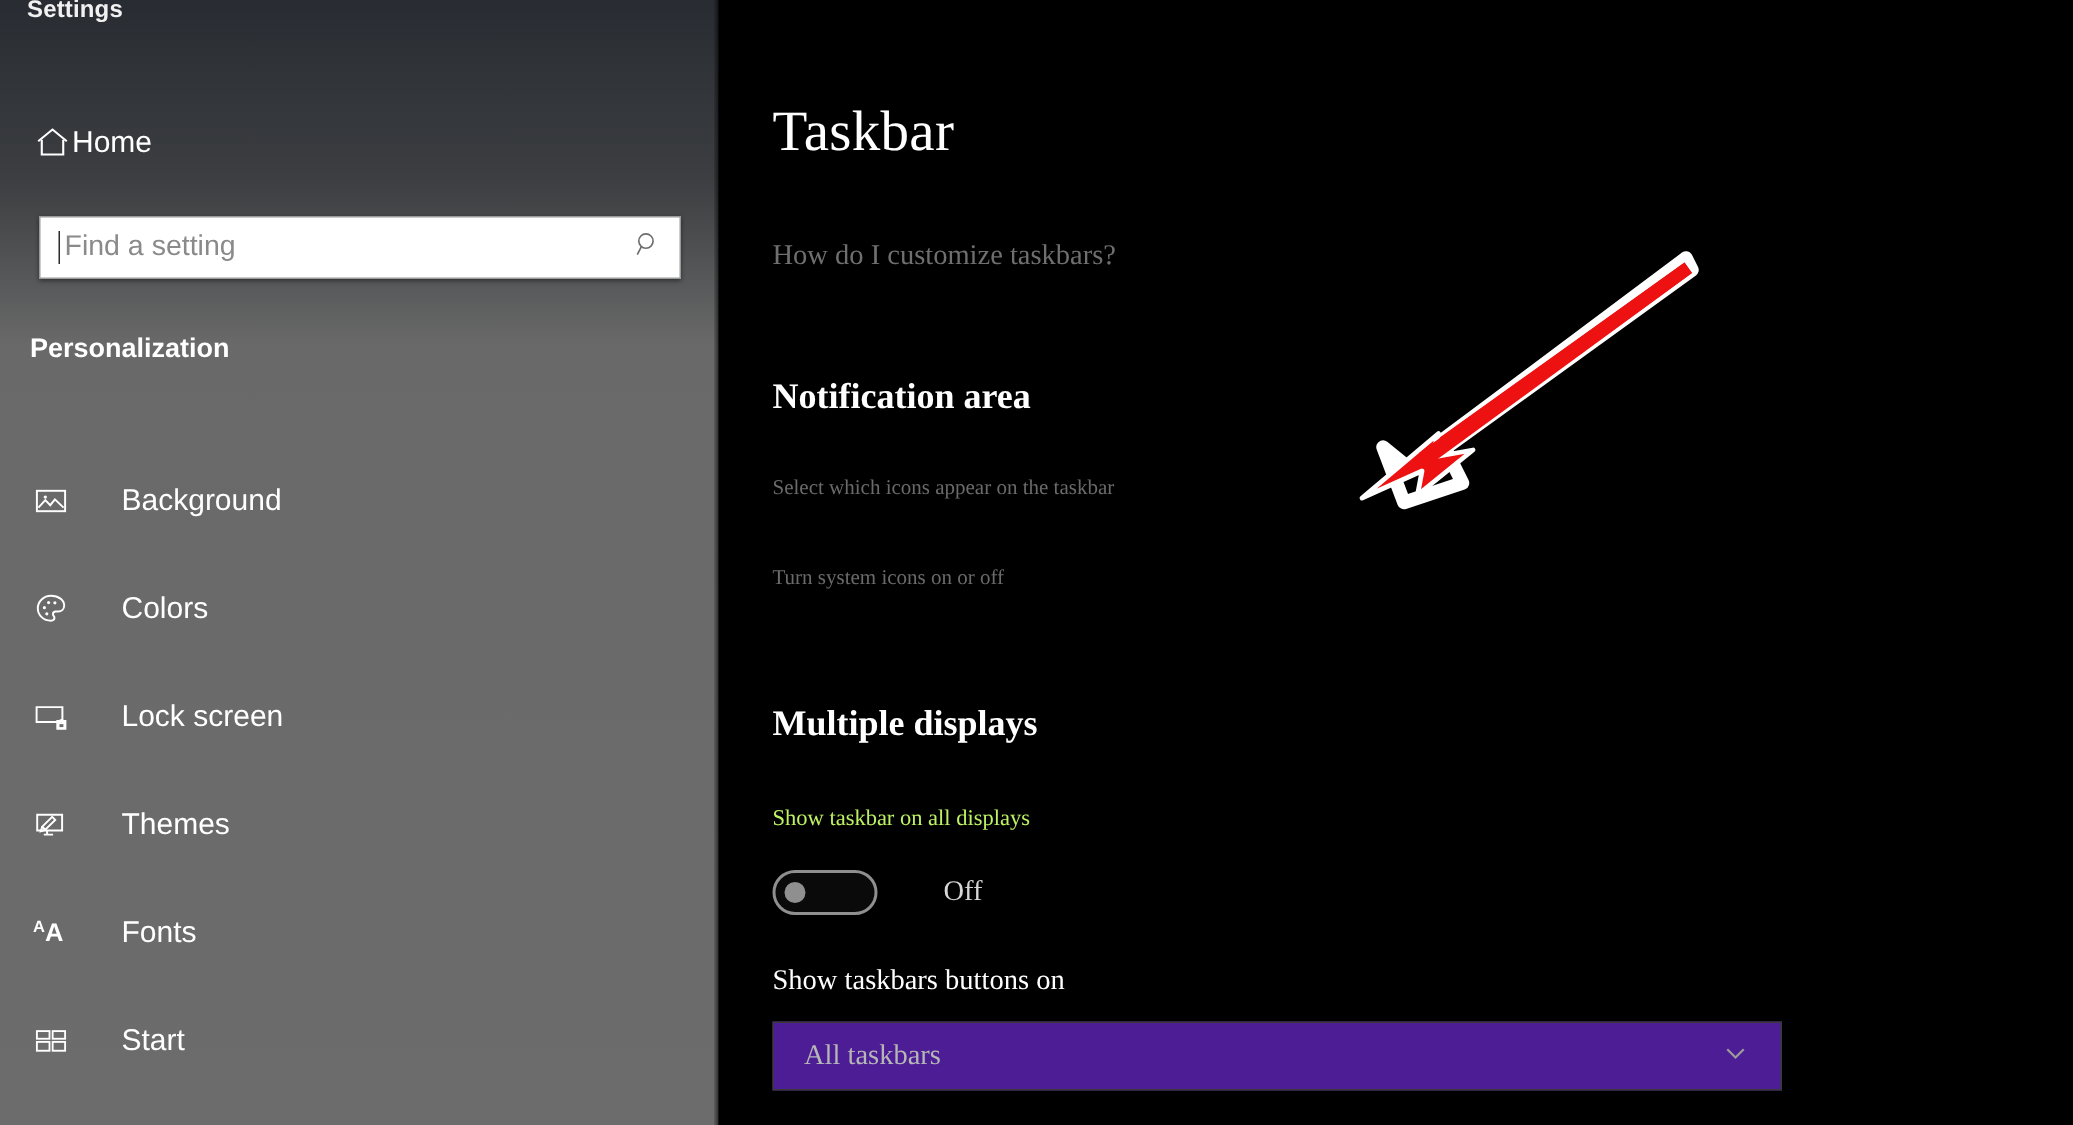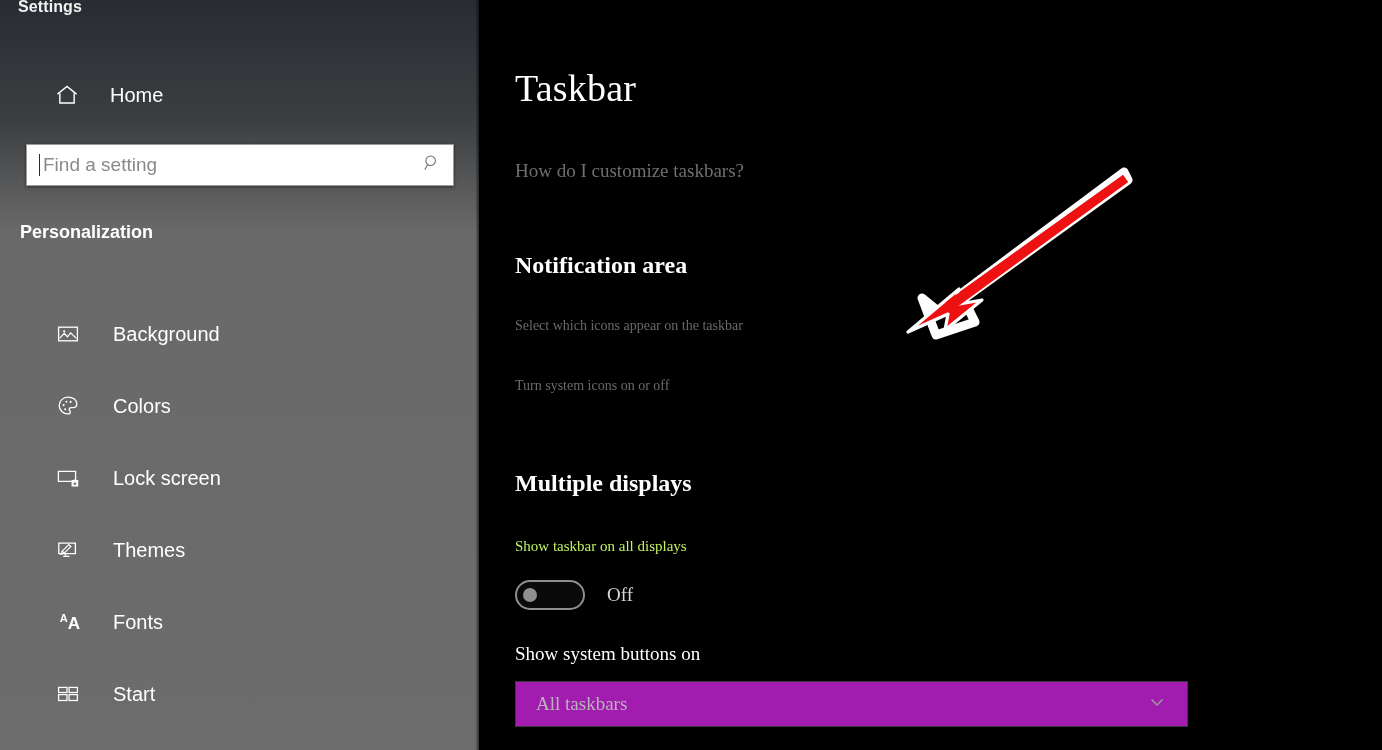--- a/index.html
+++ b/index.html
@@ -22,21 +22,21 @@
     content:""; position:absolute; right:0; top:0; width:3px; height:100%;
     background:linear-gradient(to right, rgba(0,0,0,0.12), rgba(0,0,0,0.55));
   }
   .win-title {
     position:absolute; left:18px; top:-2px;
     font-size:16px; font-weight:bold; color:#f1f1f1;
     letter-spacing:.1px;
   }
   .home-row {
     position:absolute; left:14px; top:76px;
-    display:flex; align-items:center; gap:30px;
+    display:flex; align-items:center; 
     height:38px; padding:0 8px; cursor:pointer;
   }
   .home-label { font-size:20px; color:#ffffff; }
 
   .search-box {
     position:absolute; left:26px; top:144px;
     width:428px; height:42px;
     background:#ffffff;
     border:1px solid #9a9a9a;
     box-shadow:0 1px 3px rgba(0,0,0,.45);
@@ -59,23 +59,22 @@
     font-size:18px; font-weight:bold; color:#ffffff;
   }
 
   .nav-list { position:absolute; left:0; top:298px; width:479px; }
   .nav-item {
     display:flex; align-items:center; gap:33px;
     height:72px; padding-left:22px; cursor:pointer;
   }
   .nav-ico {
     flex:0 0 auto; width:26px; height:26px;
-    display:flex; align-items:center; justify-content:flex-end;
+    display:flex; align-items:center; justify-content:flex-start;
     color:#ffffff;
-    margin-left:32px;
   }
   .nav-label { font-size:20px; color:#ffffff; }
   .nav-fonts-glyph {
     font-size:17px; font-weight:600; color:#fff; line-height:1;
     letter-spacing:0px;
   }
   .nav-fonts-glyph sup { font-size:11px; }
 
   
   #main { position:absolute; left:479px; top:0; width:903px; height:750px; background:#000;font-family:Liberation Serif, serif; }
@@ -99,36 +98,36 @@
   #link-system-icons { top:378px; }
 
   .field-label {
     position:absolute; left:36px; font-size:15px; color:#bef264;
   }
   #label-show-all { top:538px; }
   #label-buttons-on { top:643px; font-size:19px; color:#ffffff; }
 
   .toggle-row {
     position:absolute; left:36px; top:580px;
-    display:flex; align-items:center; gap:22px;
+    display:flex; align-items:center; gap:44px;
   }
   .toggle {
     width:70px; height:30px; border-radius:16px;
     border:2px solid #8f8f8f; background:#0a0a0a;
     display:flex; align-items:center; padding:0 6px; cursor:pointer;
   }
   .toggle .knob {
     width:14px; height:14px; border-radius:50%; background:#8f8f8f;
   }
   .toggle-state { font-size:19px; color:#d6d6d6; }
 
   .dropdown {
     position:absolute; left:36px; top:681px;
     width:673px; height:46px;
-    background:#a21caf; border:1px solid #3a3a3a;
+    background:#4c1d95; border:1px solid #3a3a3a;
     display:flex; align-items:center; justify-content:space-between;
     padding:0 18px 0 20px; cursor:pointer;
   }
   .dropdown-value { font-size:19px; color:#b6b6b6; }
 
   
   #arrow-annotation {
     position:absolute; left:0; top:0; width:1382px; height:750px;
     pointer-events:none;
   }
@@ -258,21 +257,21 @@
 
     <div class="field-label" id="label-show-all">Show taskbar on all displays</div>
 
     <div class="toggle-row">
       <div class="toggle">
         <span class="knob"></span>
       </div>
       <span class="toggle-state">Off</span>
     </div>
 
-    <div class="field-label" id="label-buttons-on">Show system buttons on</div>
+    <div class="field-label" id="label-buttons-on">Show taskbars buttons on</div>
 
     <div class="dropdown">
       <span class="dropdown-value">All taskbars</span>
       <span>
         <svg width="24" height="24" viewBox="0 0 24 24" fill="none" stroke="#9b9b9b" stroke-width="1.5">
           <path d="M6.5 9.5L12 15l5.5-5.5"></path>
         </svg>
       </span>
     </div>
   </div>

